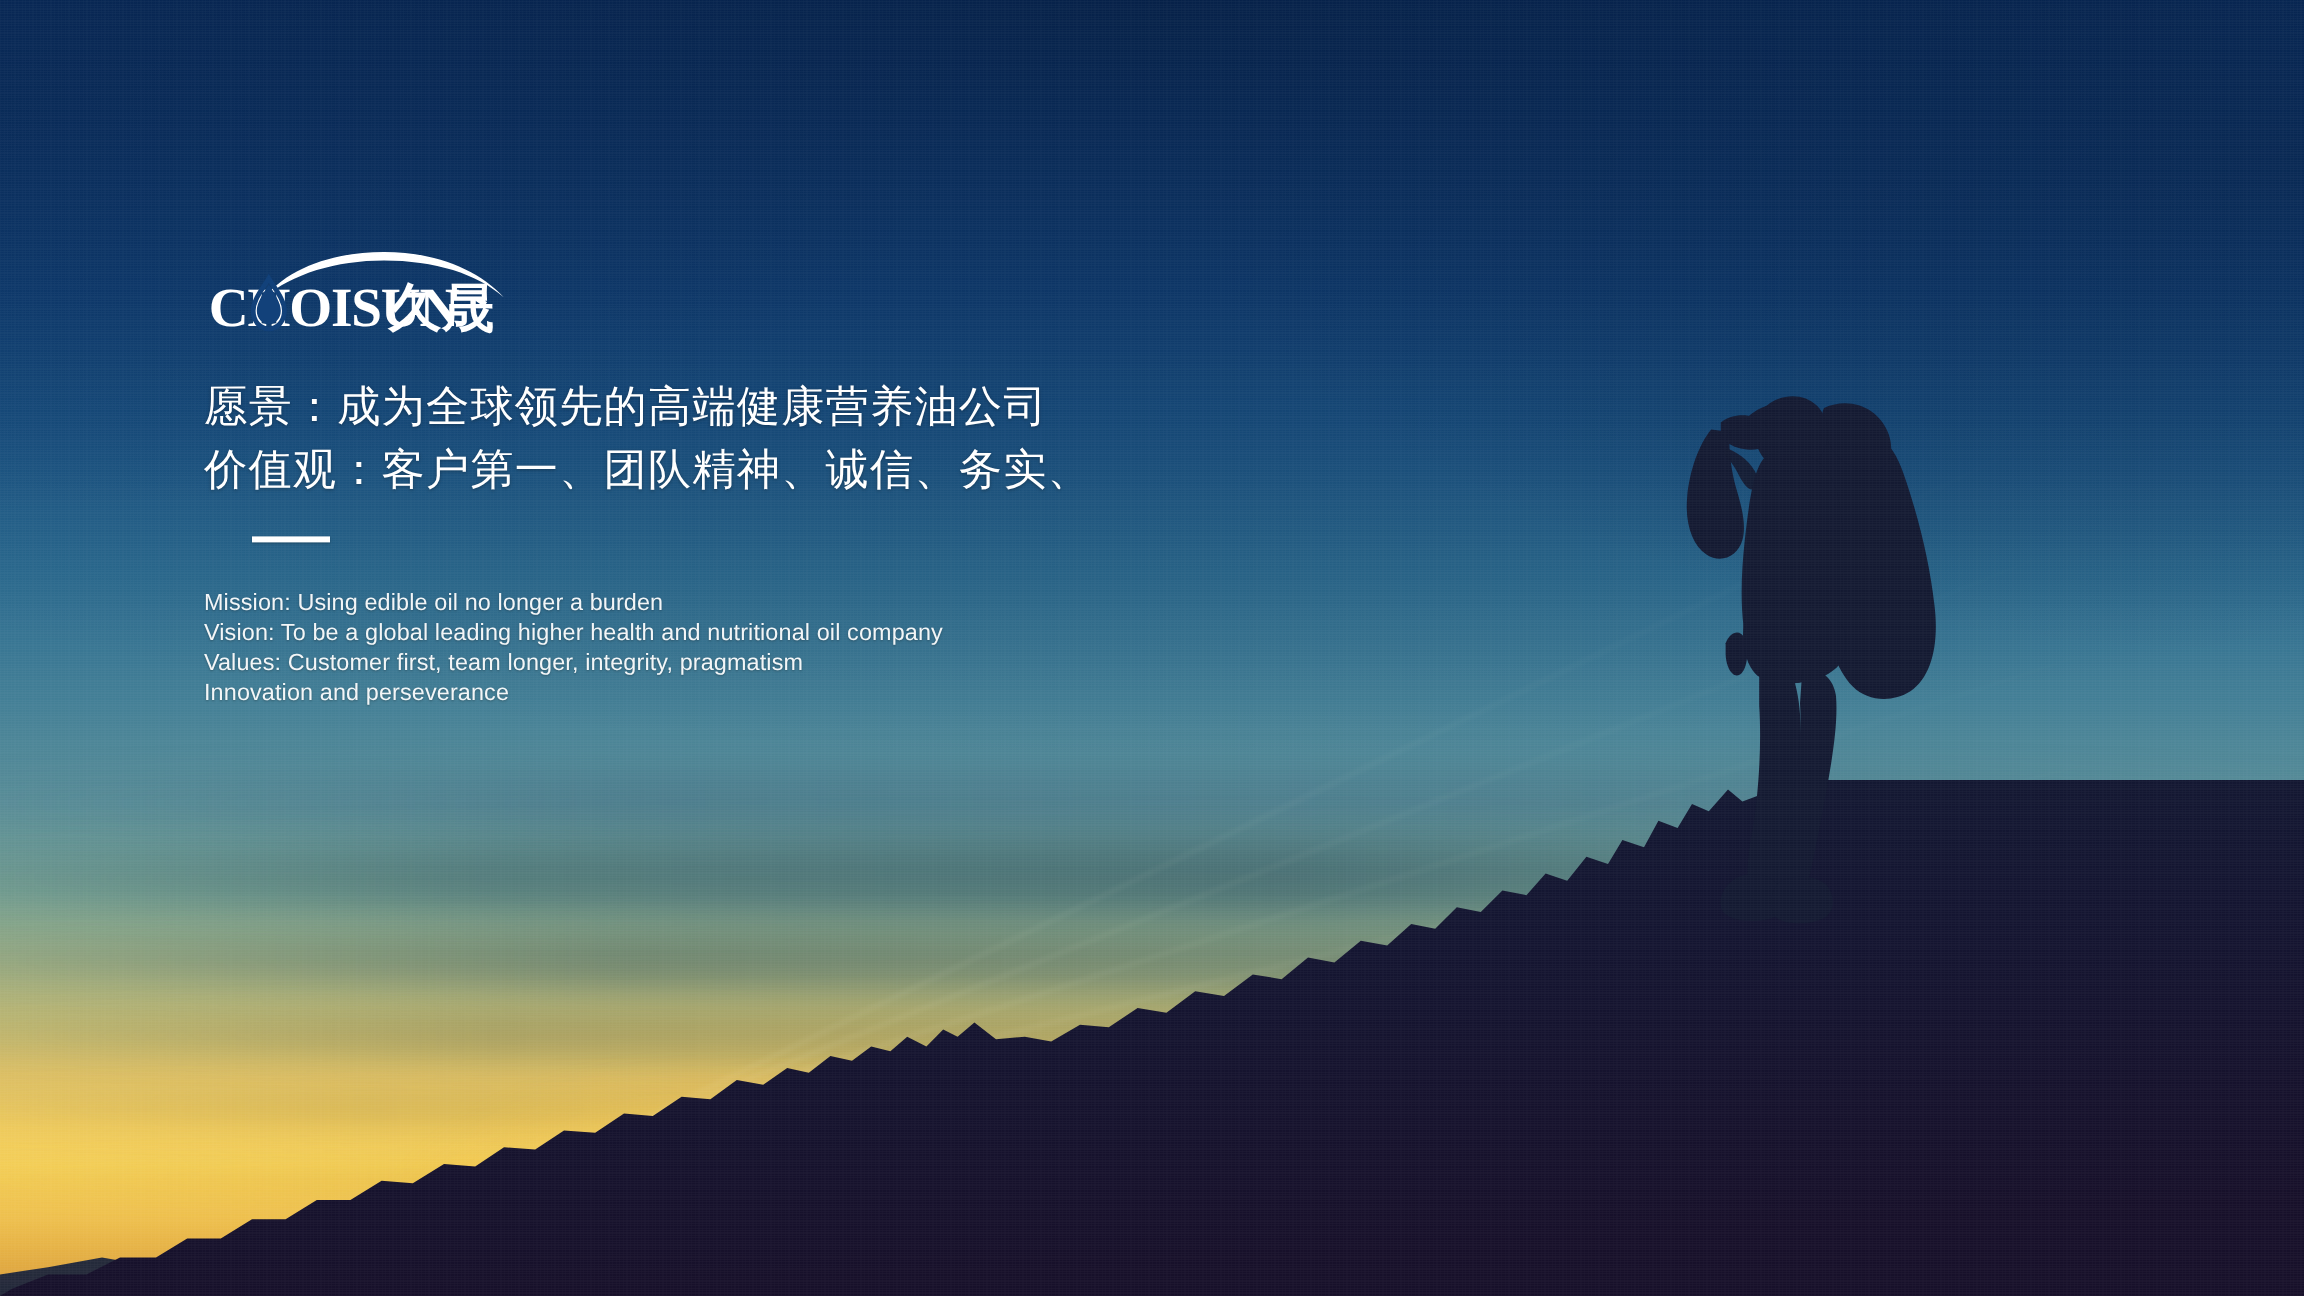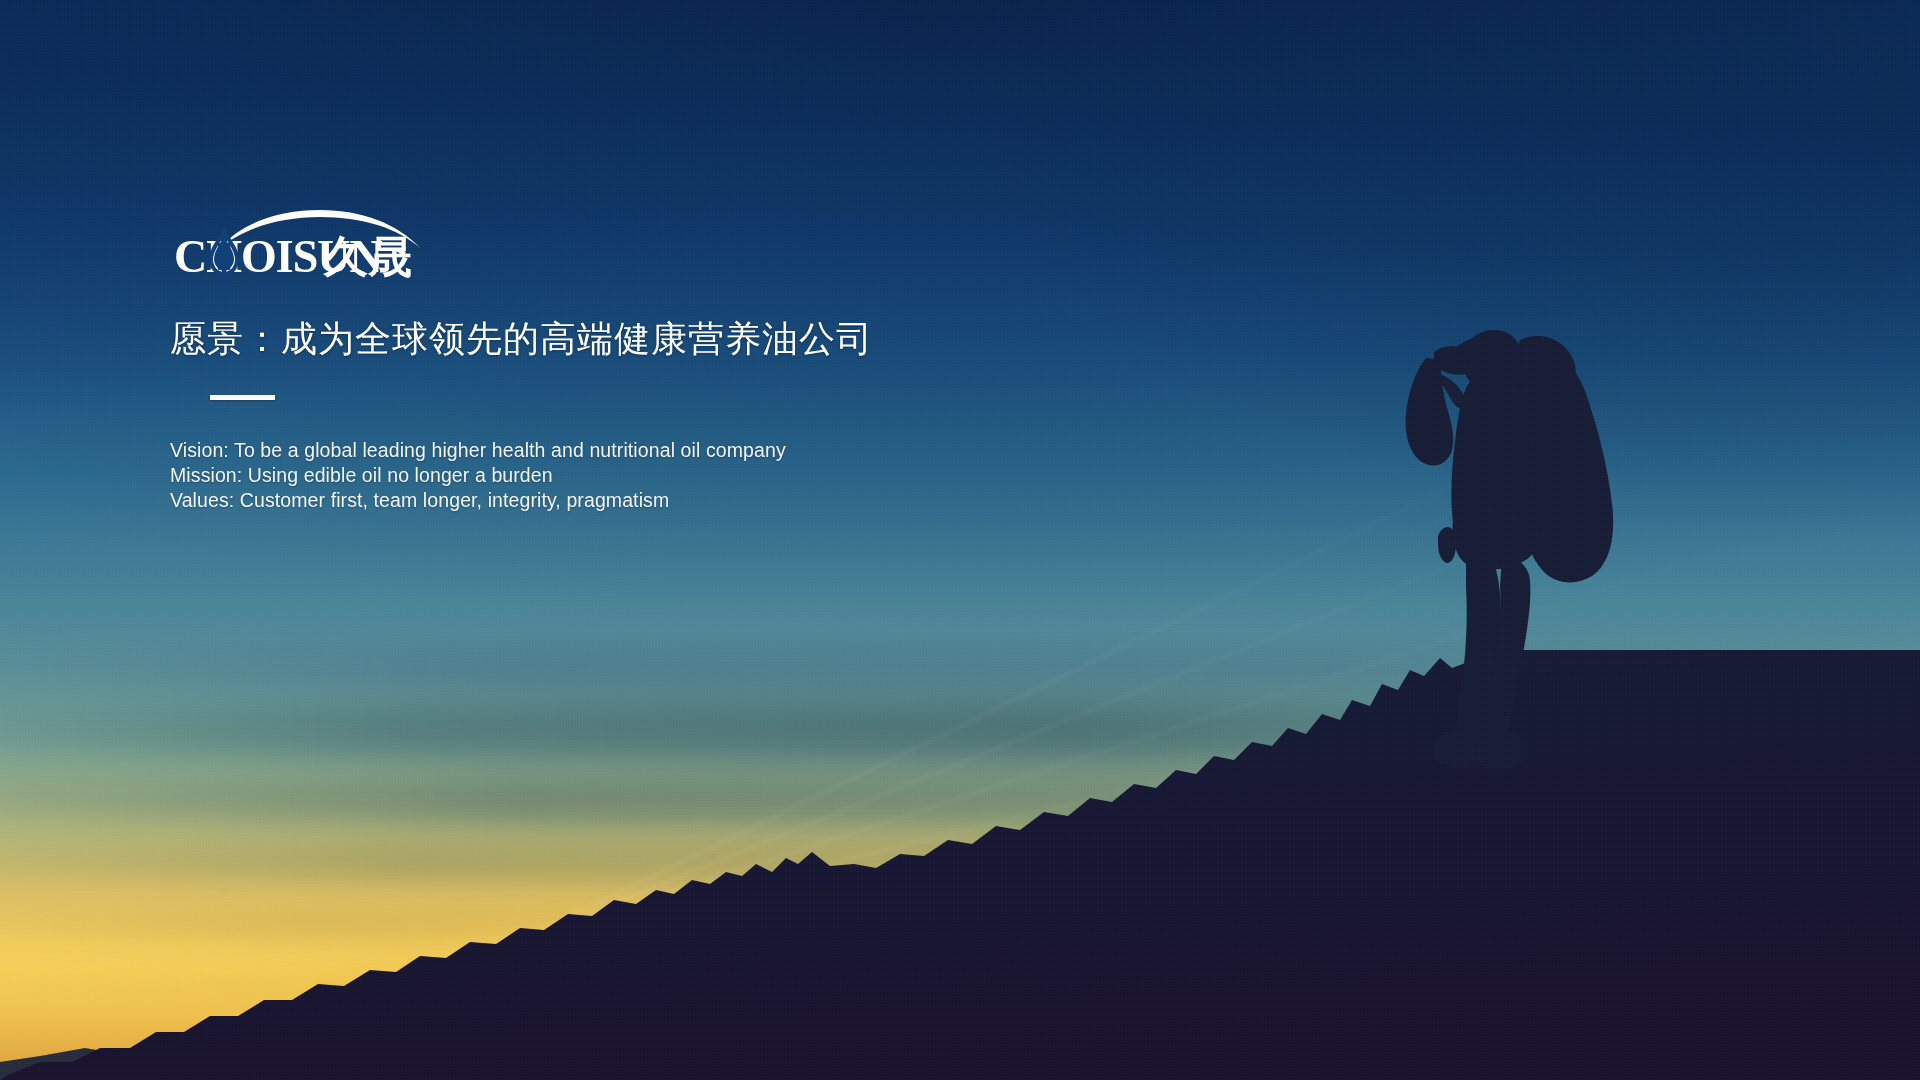--- a/index.html
+++ b/index.html
@@ -312,24 +312,26 @@
           <path d="M54,41 C59,49 64,56 64,63 C64,70 59,74 54,74
                    C49,74 44,70 44,63 C44,56 49,49 54,41 Z" fill="#12417a"></path>
         </g>
 
         <text x="154" y="76" font-family="'Liberation Serif', 'DejaVu Serif', serif" font-size="44" font-weight="700" letter-spacing="0" fill="#ffffff">久晟</text>
       </svg>
     </div>
 
     <div class="cn-block">
       <div class="cn-line">愿景：成为全球领先的高端健康营养油公司</div>
+      <div class="cn-line">价值观：客户第一、团队精神、诚信、务实、</div>
     </div>
 
     <div class="divider"></div>
 
     <div class="en-block">
+      <div class="en-line">Mission: Using edible oil no longer a burden</div>
       <div class="en-line">Vision: To be a global leading higher health and nutritional oil company</div>
-      <div class="en-line">Mission: Using edible oil no longer a burden</div>
       <div class="en-line">Values: Customer first, team longer, integrity, pragmatism</div>
+      <div class="en-line">Innovation and perseverance</div>
     </div>
 
   </div>
 </div>
 
 </body></html>

